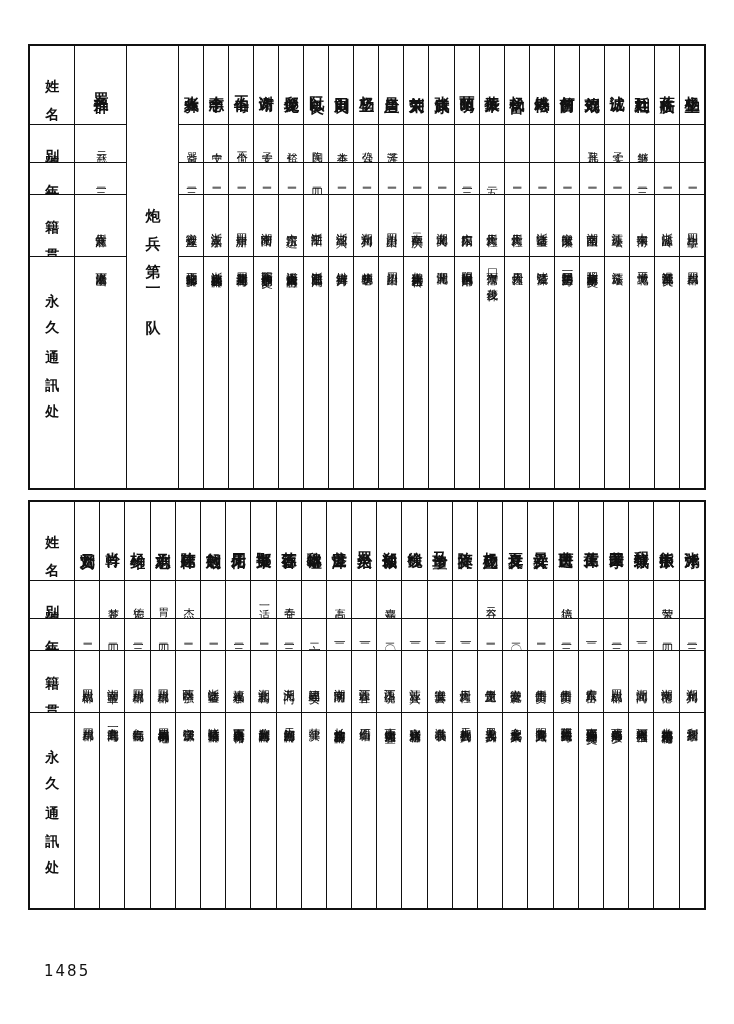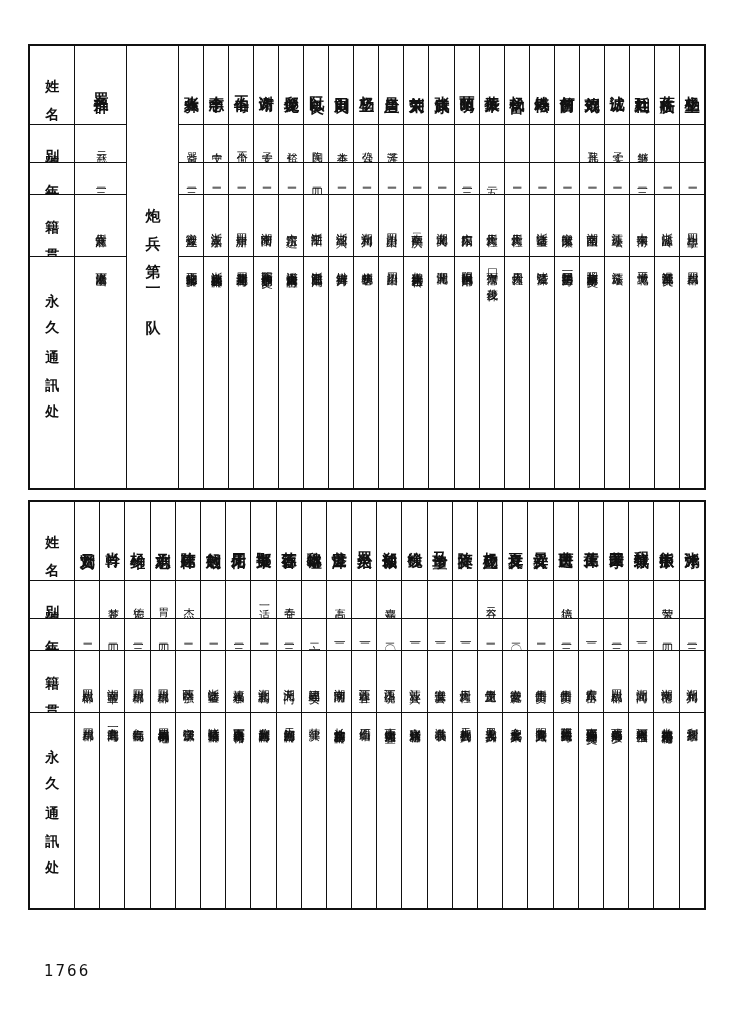--- a/index.html
+++ b/index.html
@@ -881,14 +881,14 @@
           <div class="cell h-native">
             <div class="v native">湖北利川</div>
           </div>
           <div class="cell h-addr" style="align-items: flex-start; padding-top: 6px;">
             <div class="vw addr" style="max-height: 100%;">利川汪家省</div>
           </div>
         </div>
       </div>
   </div>
 
-  <div class="pageno">1766</div>
+  <div class="pageno">1485</div>
 </div>
 
 </body></html>

